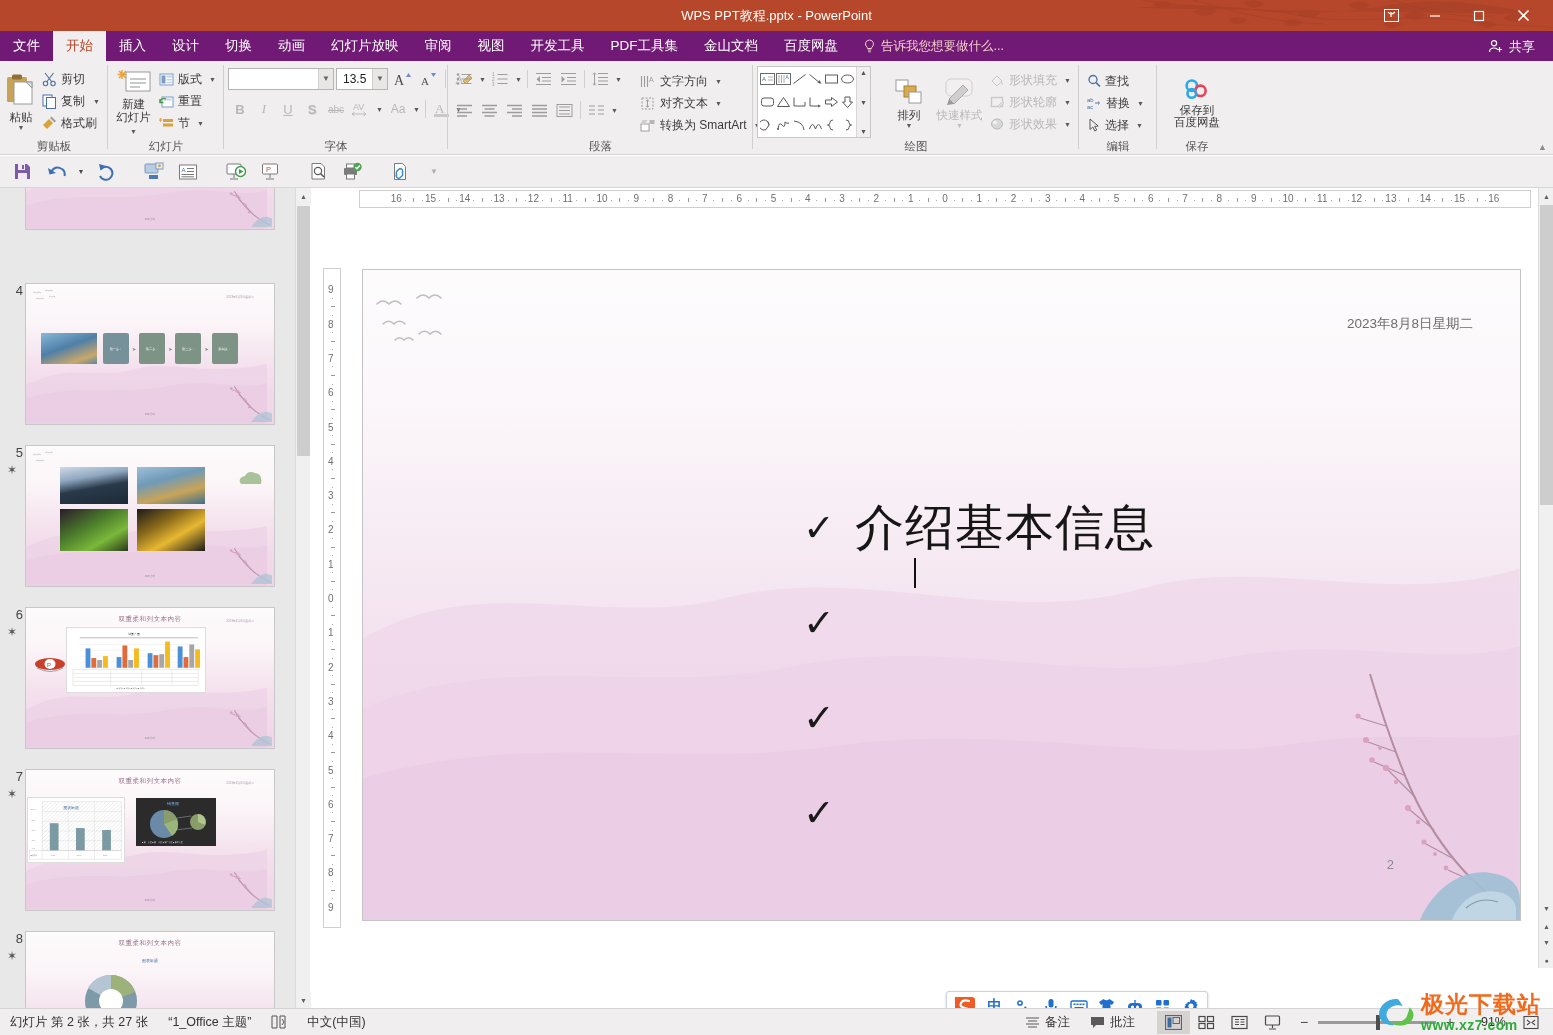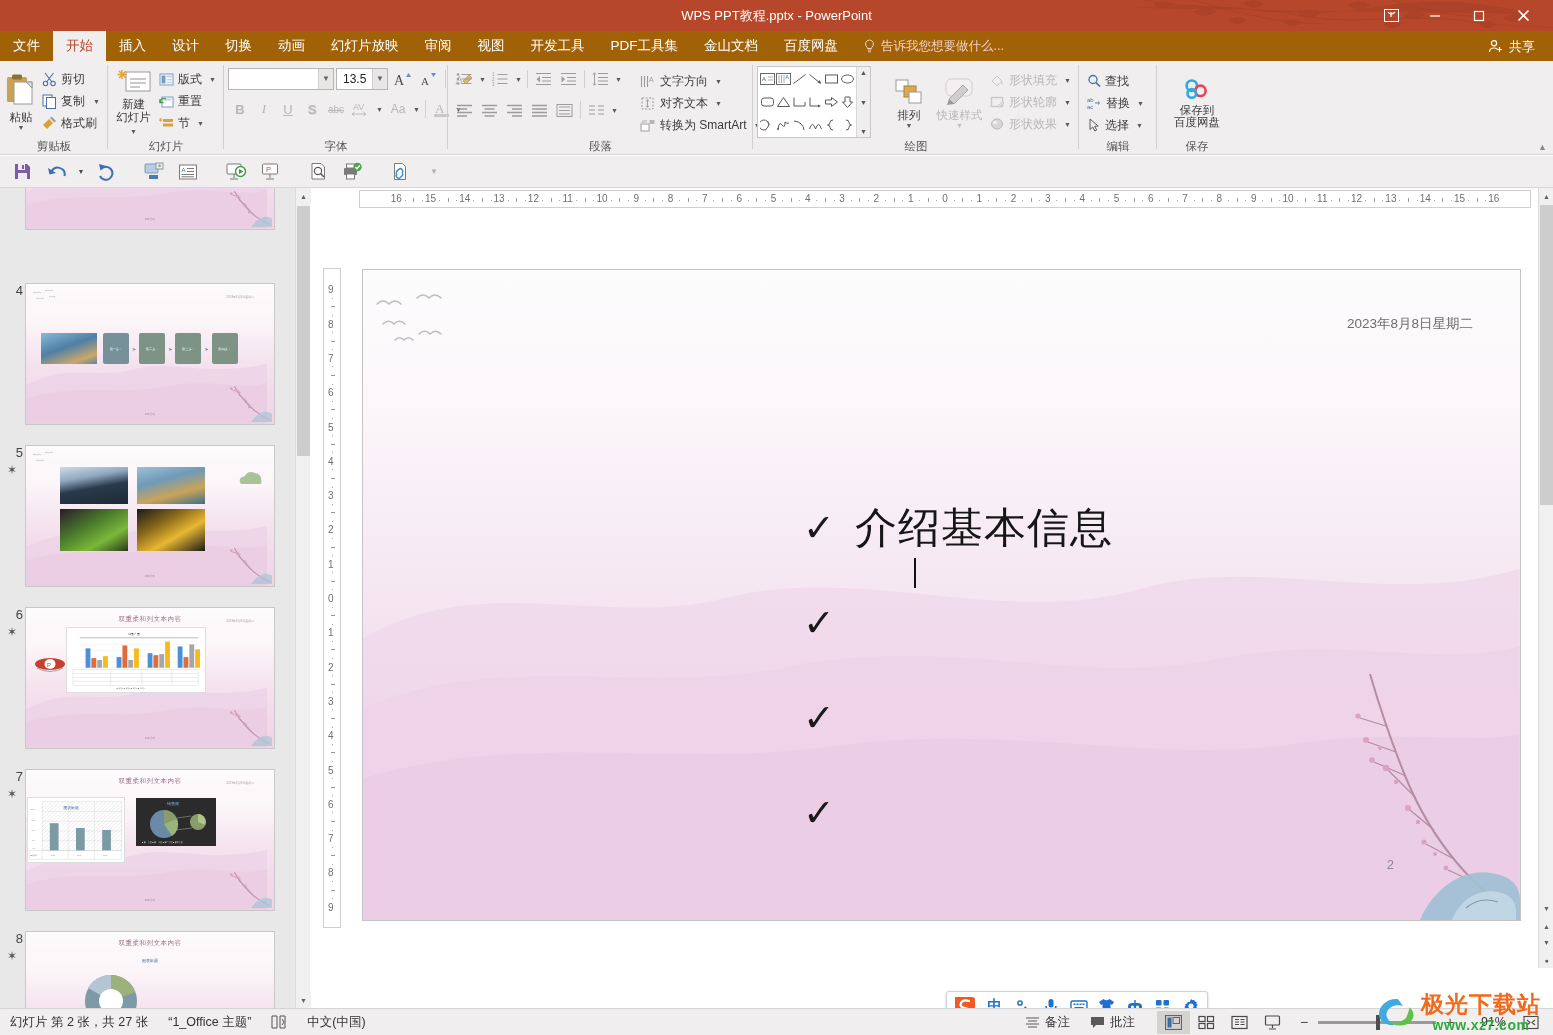--- a/index.html
+++ b/index.html
@@ -29,21 +29,21 @@
   }
   .win-btns { position: absolute; right: 8px; top: 0; height: 31px; display: flex; align-items: center; }
   .win-btn {
     width: 44px; height: 31px; display: flex; align-items: center; justify-content: center;
     color: #fff; font-size: 14px; cursor: default;
   }
 
   
   .tabbar {
     position: absolute; top: 31px; left: 0; width: 1553px; height: 30px;
-    background: #a16207;
+    background: #701a75;
     display: flex; align-items: flex-end;
   }
   .tab {
     height: 30px; line-height: 30px; padding: 0 13px;
     color: #ffffff; font-size: 13.5px; white-space: nowrap; cursor: default;
   }
   .tab.active { background: #f0eeee; color: #b7472a; }
   .tell-me {
     display: flex; align-items: center; gap: 5px;
     height: 30px; padding: 0 12px; color: #f3cfc6; font-size: 12.5px; white-space: nowrap;
@@ -229,21 +229,21 @@
     position: absolute; right: 47px; top: 45px; font-size: 13.5px; color: #6d6d6d;
   }
   .slide-title {
     position: absolute; left: 440px; top: 40px;
     font-size: 100px; color: #6e8ca3; font-weight: 700; letter-spacing: 20px;
     font-family: "DejaVu Sans", "Liberation Sans", sans-serif;
   }
   .bullets { position: absolute; left: 440px; top: 210px; }
   .bullet-row { display: flex; align-items: center; height: 95px; }
   .bul-check { width: 52px; font-size: 38px; color: #1a1a1a; line-height: 1; }
-  .bul-text { font-size: 42px; color: #161616; letter-spacing: 1px; }
+  .bul-text { font-size: 49px; color: #161616; letter-spacing: 1px; }
   .slide-branch { position: absolute; right: 0; bottom: 0; width: 300px; height: 290px; }
   .slide-pagenum { position: absolute; right: 126px; bottom: 48px; font-size: 13px; color: #8b8b8b; }
   .text-cursor {
     position: absolute; left: 551px; top: 288px; width: 2px; height: 30px;
     background: #111;
   }
 
   
   .notes {
     position: absolute; top: 968px; left: 311px; width: 1227px; height: 50px;
@@ -291,21 +291,21 @@
     display: flex; align-items: center; padding: 0 4px; gap: 3px;
     box-shadow: 0 1px 3px rgba(0,0,0,.18);
   }
   .ime-btn { width: 25px; height: 24px; display: flex; align-items: center; justify-content: center; cursor: default; }
 
   
   .watermark {
     position: absolute; right: 8px; bottom: 3px; width: 168px; height: 40px;
     display: flex; align-items: center; gap: 4px; pointer-events: none;
   }
-  .wm-text { display:flex; flex-direction:column; line-height:1;align-items:center; }
+  .wm-text { display:flex; flex-direction:column; line-height:1; }
   .wm-main { font-size: 23px; font-weight: 700; color: #f06a1e; letter-spacing: 1px;
       text-shadow: 0 0 2px rgba(255,255,255,.9); }
   .wm-sub { font-size: 14px; font-weight: 700; color: #2eab3c; letter-spacing: .5px; margin-top:2px; }
 </style>
 </head>
 <body>
 
 <div class="app">
 
   <div class="titlebar">

